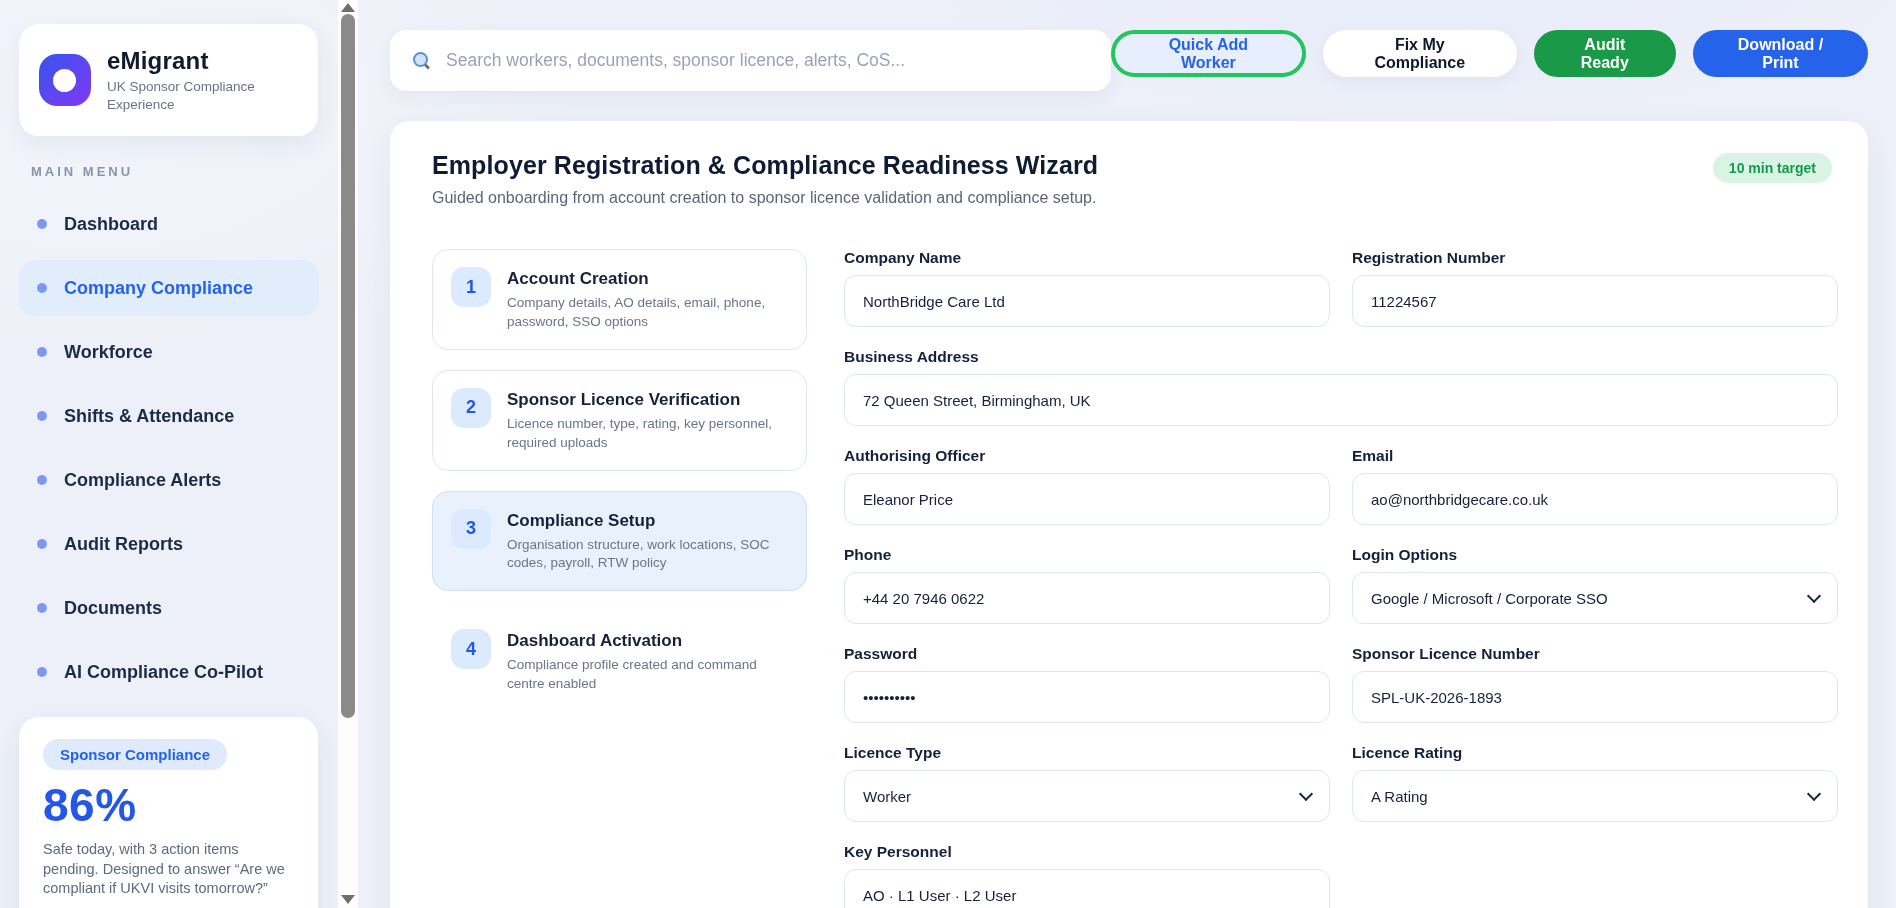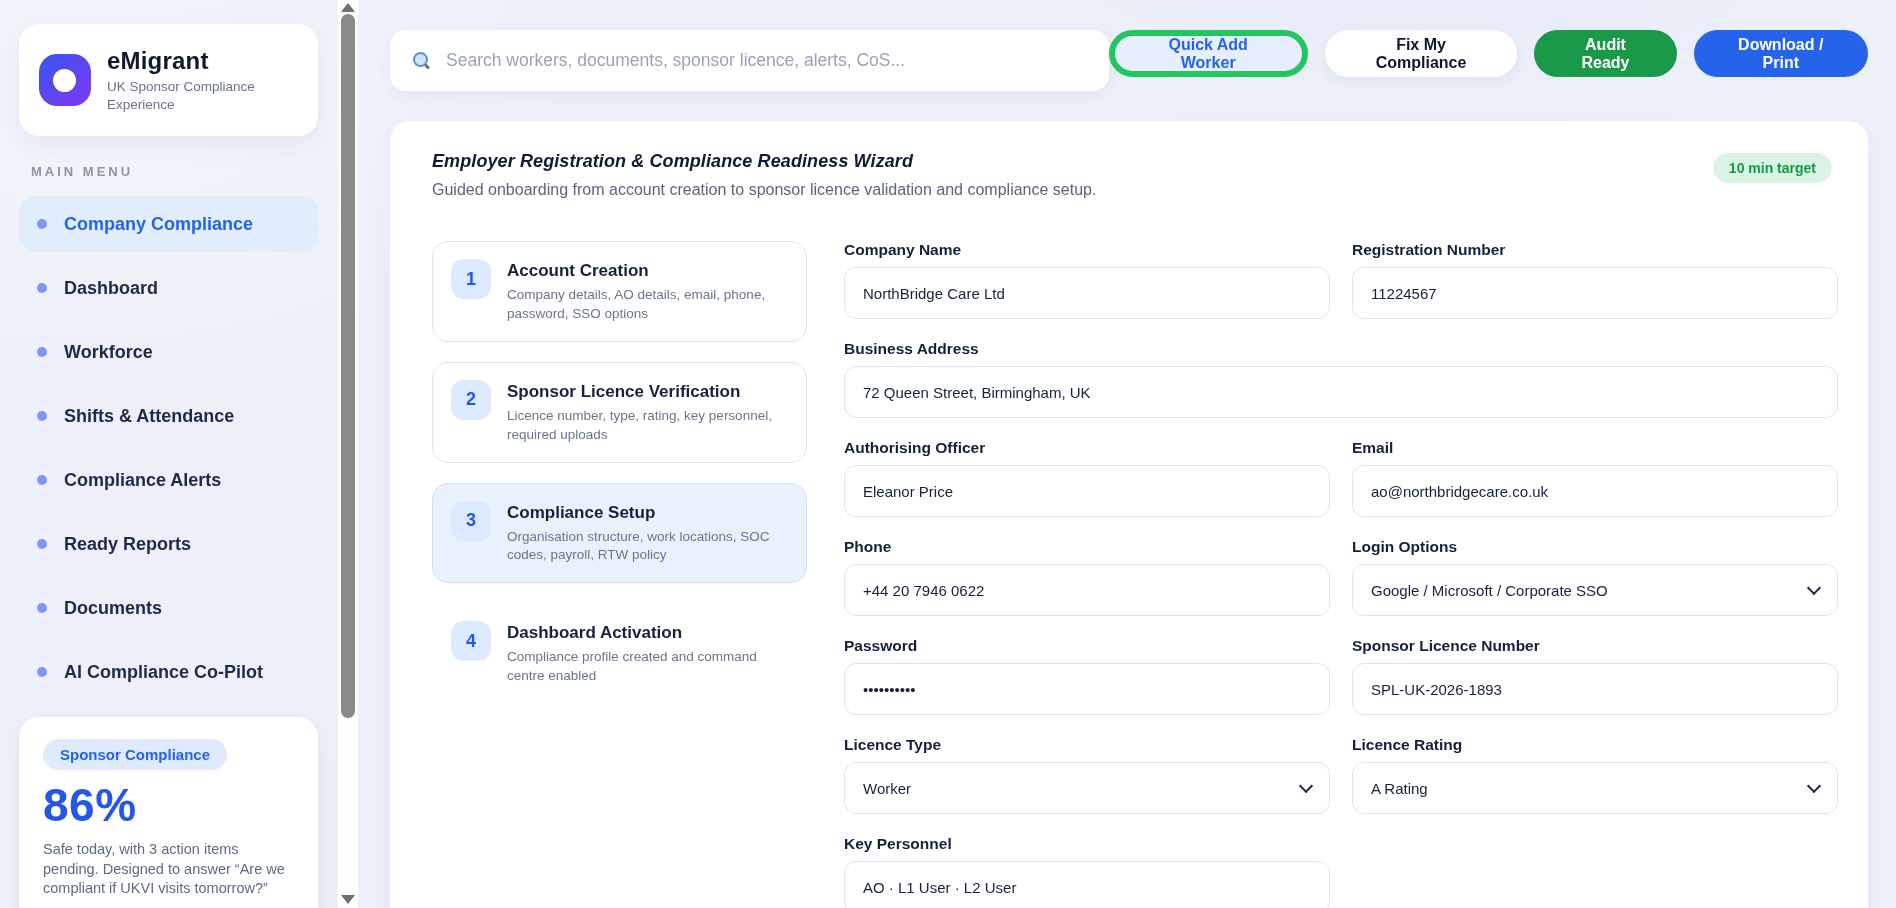--- a/index.html
+++ b/index.html
@@ -91,33 +91,33 @@
     border:none; outline:none; flex:1; font-size:17.5px; color:#16223a;
     font-family:"Liberation Sans", sans-serif; background:transparent;
   }
   .search-input::placeholder { color:#9aa3b5; }
   .topbar-btns { margin-left:auto; display:flex; gap:17px; align-items:center; }
   .btn {
     height:47px; border-radius:999px; border:none; cursor:pointer;
     font-family:"Liberation Sans", sans-serif; font-size:16px; font-weight:700;
     padding:0 25px; display:flex; align-items:center;
   }
-  .btn-quick { background:#e7effe; color:#2563eb; border:6px solid #22c55e; }
+  .btn-quick { background:#e7effe; color:#2563eb; border:4px solid #22c55e; }
   .btn-fix   { background:#fff; color:#0f172a; box-shadow:0 4px 14px rgba(30,50,100,.06); }
   .btn-audit { background:#1a9a48; color:#fff; }
   .btn-download { background:#2563eb; color:#fff; }
 
   
   .main-card {
     position:absolute; left:390px; top:121px; width:1478px; height:850px;
     background:#fff; border-radius:20px; box-shadow:0 10px 30px rgba(23,43,99,.06);
     padding:30px 30px 0 30px;
   }
   .wizard-head { position:relative; padding-left:12px; }
-  .wizard-title { font-size:18px; font-weight:800; color:#0f1b33; letter-spacing:.1px;font-style:italic; }
+  .wizard-title { font-size:25px; font-weight:800; color:#0f1b33; letter-spacing:.1px; }
   .wizard-sub { font-size:16px; color:#5b6578; margin-top:9px; }
   .target-badge {
     position:absolute; right:6px; top:2px;
     background:#d9f3e4; color:#149a4c; font-size:14px; font-weight:700;
     padding:7px 16px; border-radius:999px;
   }
 
   .wizard-body { display:flex; margin-top:42px; padding-left:12px; }
 
   
@@ -159,43 +159,43 @@
     <div class="logo-mark"></div>
     <div>
       <div class="brand-name">eMigrant</div>
       <div class="brand-tag">UK Sponsor Compliance Experience</div>
     </div>
   </div>
 
   <div class="menu-label">MAIN MENU</div>
 
   <div class="menu">
+    <div class="menu-item">
+      <span class="dot"></span>
+      <span>Dashboard</span>
+    </div>
     <div class="menu-item active">
       <span class="dot"></span>
       <span>Company Compliance</span>
     </div>
     <div class="menu-item">
       <span class="dot"></span>
-      <span>Dashboard</span>
-    </div>
-    <div class="menu-item">
-      <span class="dot"></span>
       <span>Workforce</span>
     </div>
     <div class="menu-item">
       <span class="dot"></span>
       <span>Shifts &amp; Attendance</span>
     </div>
     <div class="menu-item">
       <span class="dot"></span>
       <span>Compliance Alerts</span>
     </div>
     <div class="menu-item">
       <span class="dot"></span>
-      <span>Ready Reports</span>
+      <span>Audit Reports</span>
     </div>
     <div class="menu-item">
       <span class="dot"></span>
       <span>Documents</span>
     </div>
     <div class="menu-item">
       <span class="dot"></span>
       <span>AI Compliance Co-Pilot</span>
     </div>
   </div>

